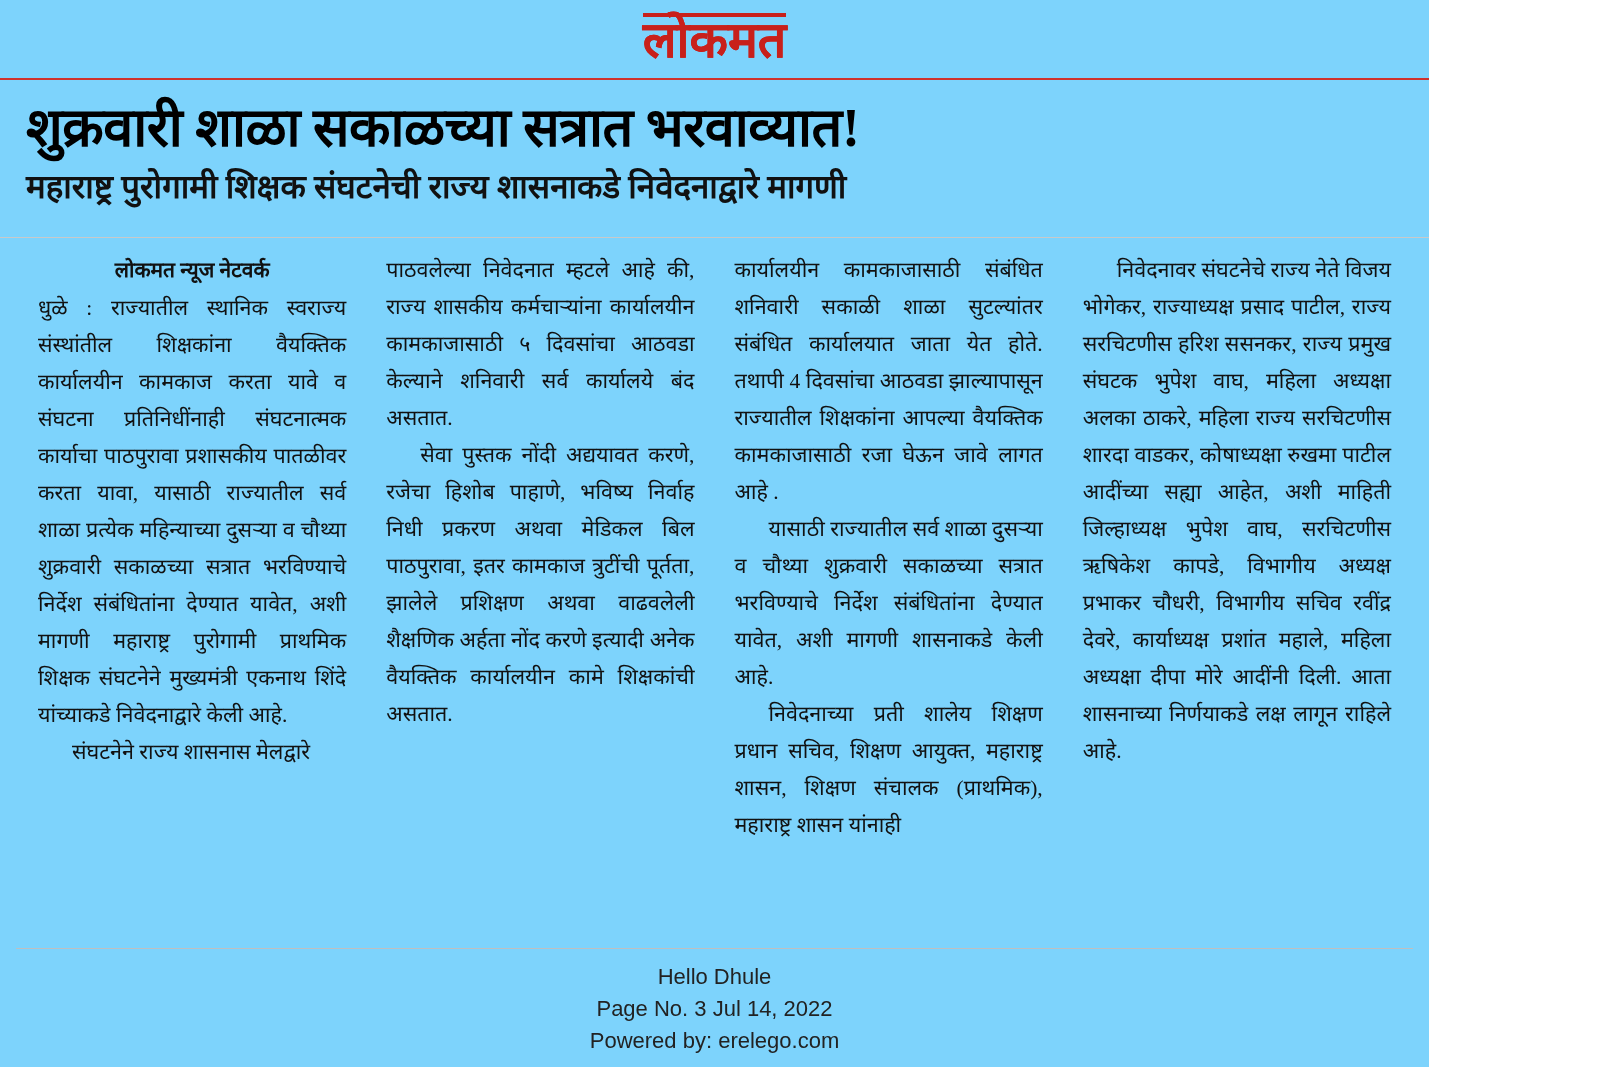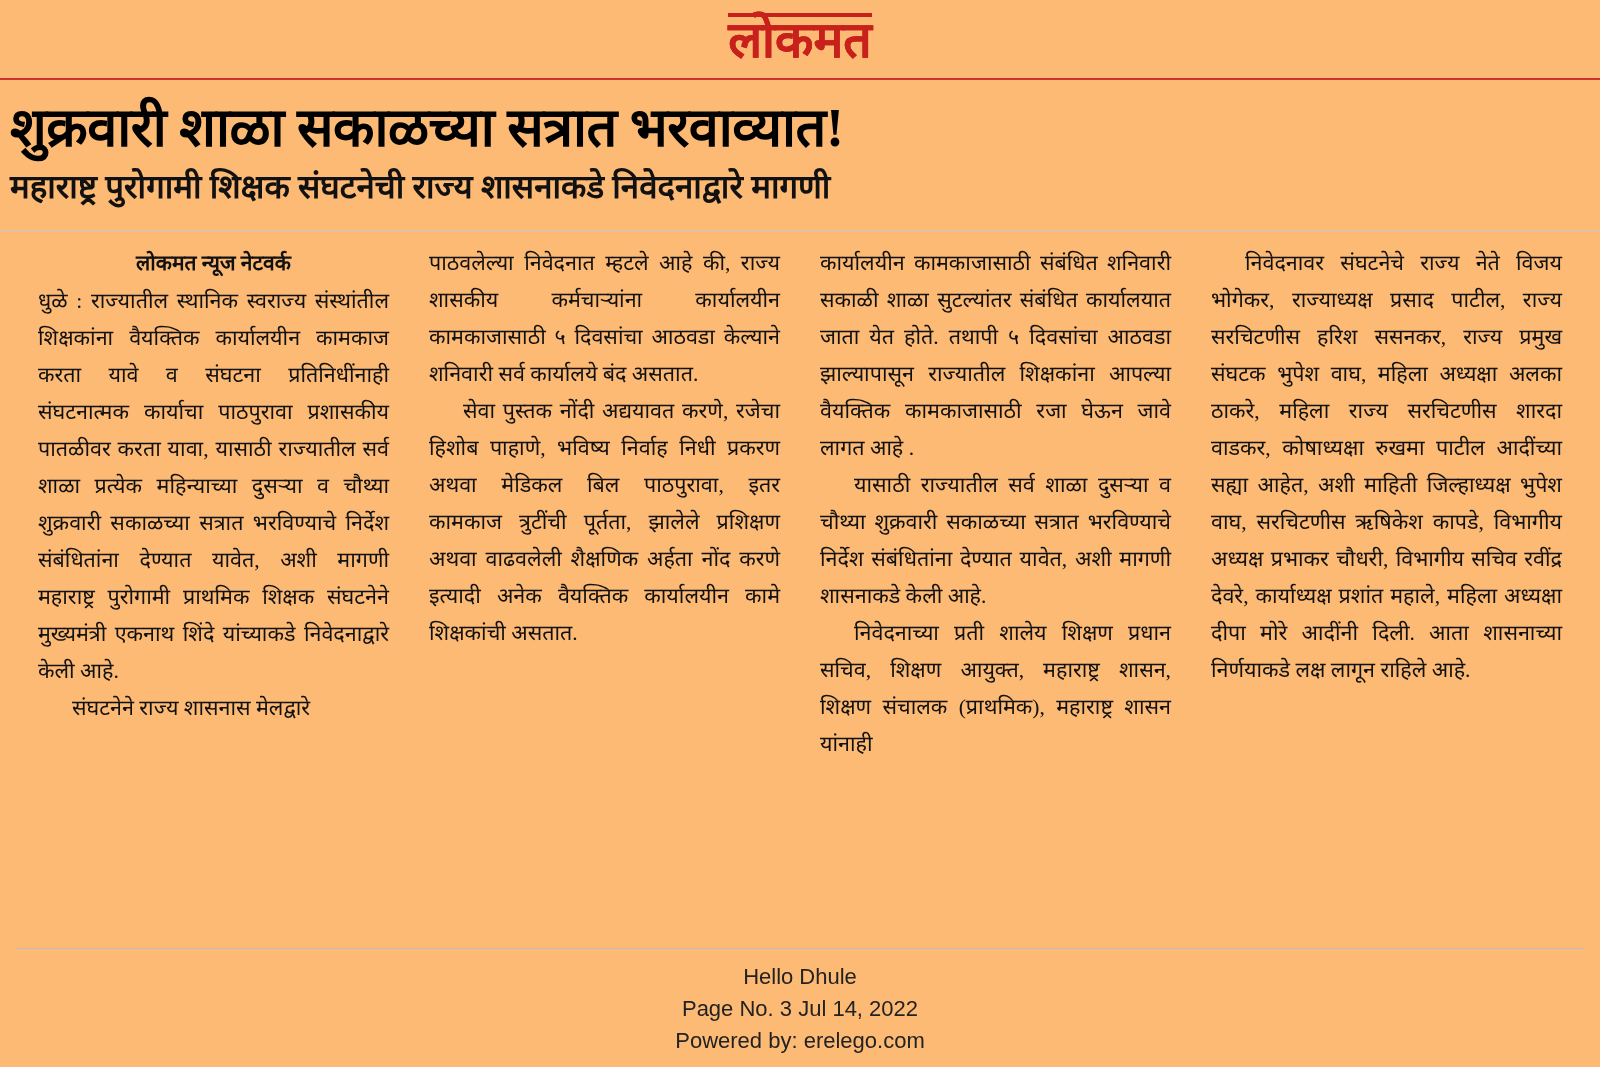--- a/index.html
+++ b/index.html
@@ -9,23 +9,23 @@
   }
   body {
     width: 1600px;
     height: 1067px;
     font-family: "Liberation Sans", sans-serif;
     color: #111111;
     overflow: hidden;
   }
   .page {
     position: relative;
-    width: 1600px;
+    width: 1429px;
     height: 1067px;
-    background: #fdba74;
+    background: #7dd3fc;
     box-sizing: border-box;
   }
 
   
   .masthead {
     height: 78px;
     display: flex;
     align-items: center;
     justify-content: center;
     border-bottom: 2px solid #d0322c;
@@ -47,21 +47,21 @@
     width: 100%;
     height: 4px;
     background: #c8201b;
     margin-bottom: -6px;
     position: relative;
     top: -4px;
   }
 
   
   .headline-wrap {
-    padding: 18px 26px 4px 10px;
+    padding: 18px 26px 4px 26px;
     position: relative;
   }
   .headline {
     font-family: "Liberation Serif", serif;
     font-weight: bold;
     font-size: 54px;
     line-height: 1.12;
     color: #000000;
     letter-spacing: -0.5px;
     margin: 0 0 10px 0;
@@ -162,21 +162,21 @@
     background: #f0f0f0;
     border-top: 2px solid #888;
   }
 
   
   .article {
     display: flex;
     gap: 12px;
     padding: 6px 24px 0 24px;
     border-top: 1px solid #c9c9c9;
-    margin-top: 4px;
+    margin-top: 11px;
   }
   .col {
     width: 25%;
     padding: 8px 14px 0 14px;
     box-sizing: border-box;
     font-family: "Liberation Serif", serif;
     font-size: 21.5px;
     line-height: 1.72;
     text-align: justify;
     text-justify: inter-word;
@@ -241,21 +241,21 @@
       <p class="para first">धुळे : राज्यातील स्थानिक स्वराज्य संस्थांतील शिक्षकांना वैयक्तिक कार्यालयीन कामकाज करता यावे व संघटना प्रतिनिधींनाही संघटनात्मक कार्याचा पाठपुरावा प्रशासकीय पातळीवर करता यावा, यासाठी राज्यातील सर्व शाळा प्रत्येक महिन्याच्या दुसऱ्या व चौथ्या शुक्रवारी सकाळच्या सत्रात भरविण्याचे निर्देश संबंधितांना देण्यात यावेत, अशी मागणी महाराष्ट्र पुरोगामी प्राथमिक शिक्षक संघटनेने मुख्यमंत्री एकनाथ शिंदे यांच्याकडे निवेदनाद्वारे केली आहे.</p>
       <p class="para">संघटनेने राज्य शासनास मेलद्वारे</p>
     </div>
 
     <div class="col">
       <p class="para first">पाठवलेल्या निवेदनात म्हटले आहे की, राज्य शासकीय कर्मचाऱ्यांना कार्यालयीन कामकाजासाठी ५ दिवसांचा आठवडा केल्याने शनिवारी सर्व कार्यालये बंद असतात.</p>
       <p class="para">सेवा पुस्तक नोंदी अद्ययावत करणे, रजेचा हिशोब पाहाणे, भविष्य निर्वाह निधी प्रकरण अथवा मेडिकल बिल पाठपुरावा, इतर कामकाज त्रुटींची पूर्तता, झालेले प्रशिक्षण अथवा वाढवलेली शैक्षणिक अर्हता नोंद करणे इत्यादी अनेक वैयक्तिक कार्यालयीन कामे शिक्षकांची असतात.</p>
     </div>
 
     <div class="col">
-      <p class="para first">कार्यालयीन कामकाजासाठी संबंधित शनिवारी सकाळी शाळा सुटल्यांतर संबंधित कार्यालयात जाता येत होते. तथापी ५ दिवसांचा आठवडा झाल्यापासून राज्यातील शिक्षकांना आपल्या वैयक्तिक कामकाजासाठी रजा घेऊन जावे लागत आहे .</p>
+      <p class="para first">कार्यालयीन कामकाजासाठी संबंधित शनिवारी सकाळी शाळा सुटल्यांतर संबंधित कार्यालयात जाता येत होते. तथापी 4 दिवसांचा आठवडा झाल्यापासून राज्यातील शिक्षकांना आपल्या वैयक्तिक कामकाजासाठी रजा घेऊन जावे लागत आहे .</p>
       <p class="para">यासाठी राज्यातील सर्व शाळा दुसऱ्या व चौथ्या शुक्रवारी सकाळच्या सत्रात भरविण्याचे निर्देश संबंधितांना देण्यात यावेत, अशी मागणी शासनाकडे केली आहे.</p>
       <p class="para">निवेदनाच्या प्रती शालेय शिक्षण प्रधान सचिव, शिक्षण आयुक्त, महाराष्ट्र शासन, शिक्षण संचालक (प्राथमिक), महाराष्ट्र शासन यांनाही</p>
     </div>
 
     <div class="col">
       <p class="para">निवेदनावर संघटनेचे राज्य नेते विजय भोगेकर, राज्याध्यक्ष प्रसाद पाटील, राज्य सरचिटणीस हरिश ससनकर, राज्य प्रमुख संघटक भुपेश वाघ, महिला अध्यक्षा अलका ठाकरे, महिला राज्य सरचिटणीस शारदा वाडकर, कोषाध्यक्षा रुखमा पाटील आदींच्या सह्या आहेत, अशी माहिती जिल्हाध्यक्ष भुपेश वाघ, सरचिटणीस ऋषिकेश कापडे, विभागीय अध्यक्ष प्रभाकर चौधरी, विभागीय सचिव रवींद्र देवरे, कार्याध्यक्ष प्रशांत महाले, महिला अध्यक्षा दीपा मोरे आदींनी दिली. आता शासनाच्या निर्णयाकडे लक्ष लागून राहिले आहे.</p>
     </div>
 
   </div>
 

